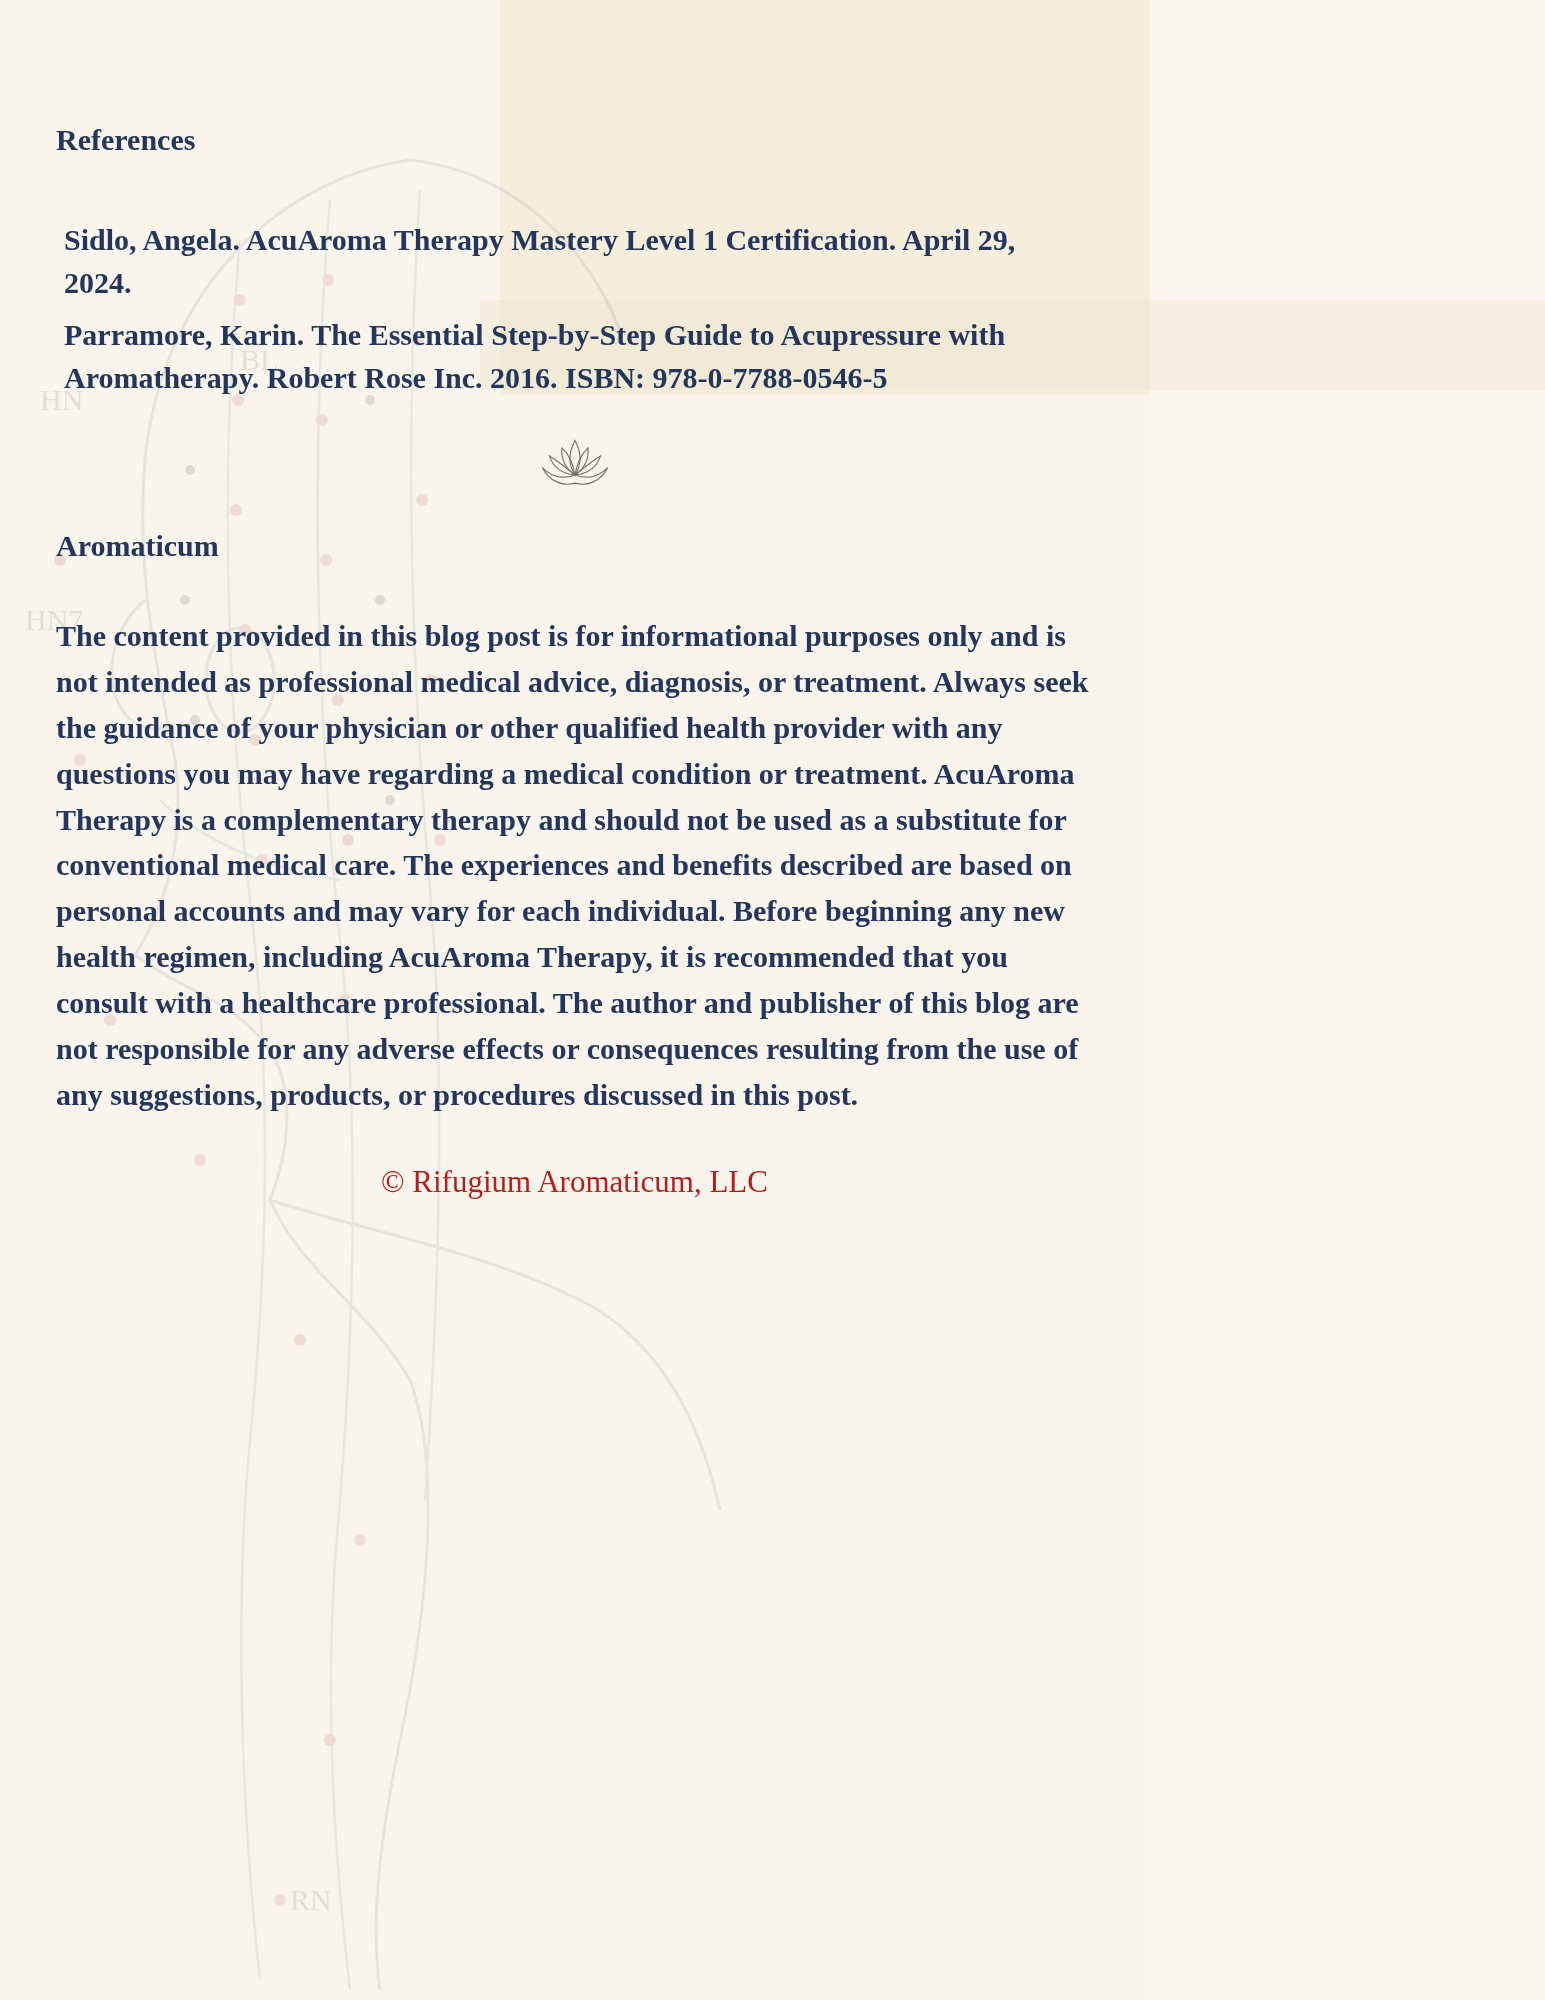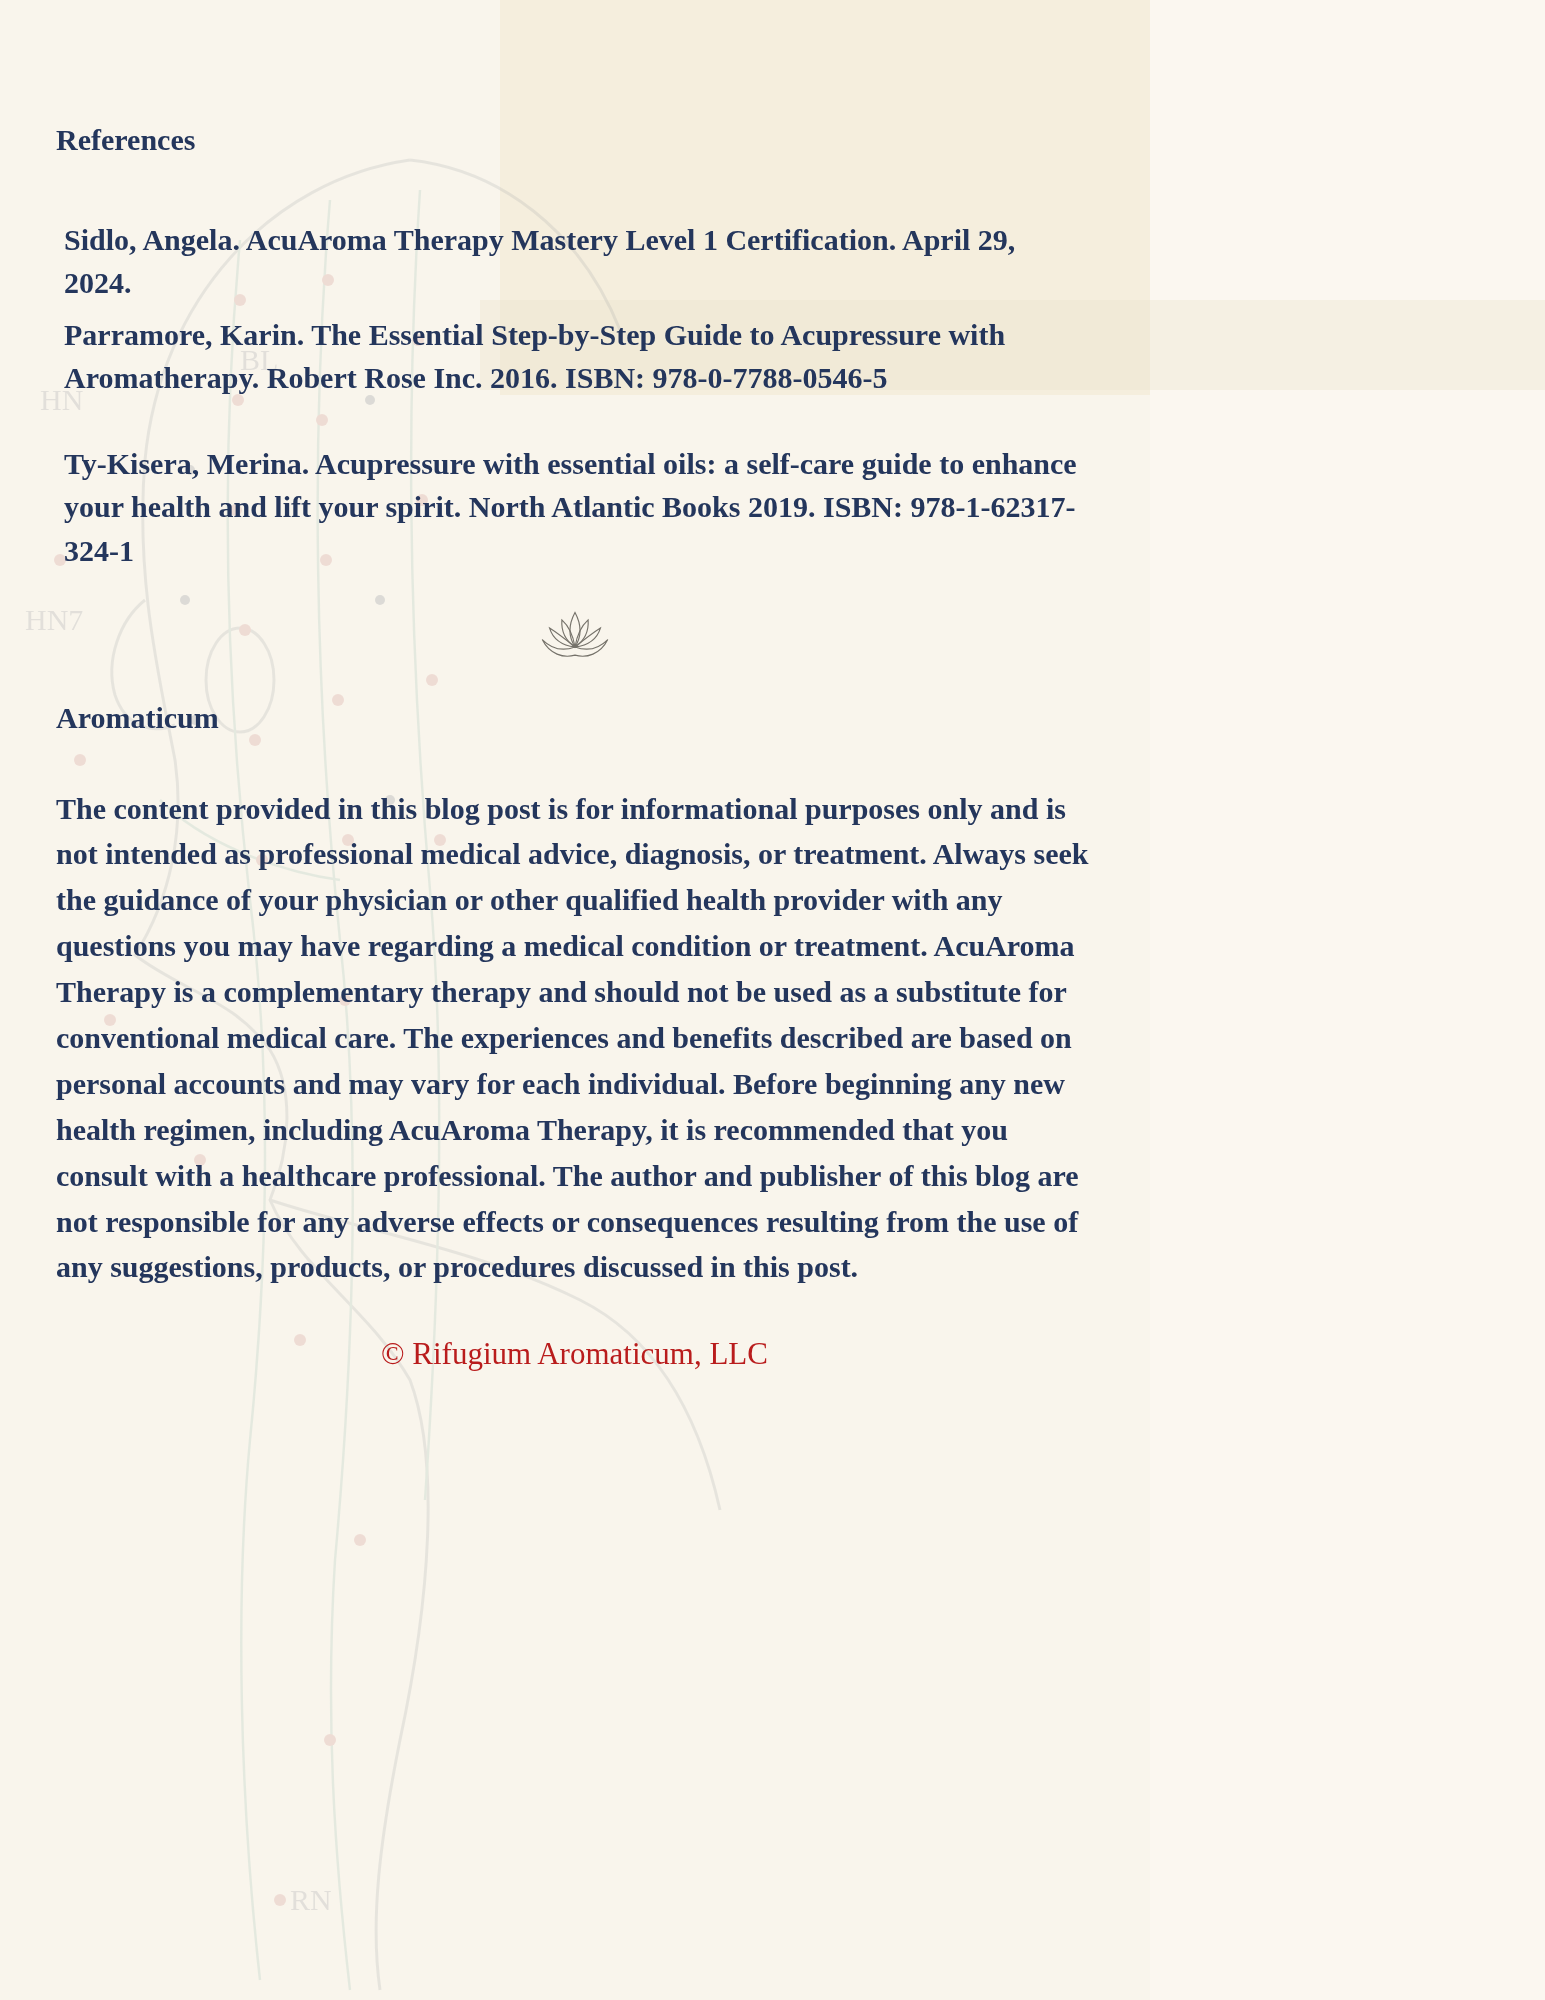--- a/index.html
+++ b/index.html
@@ -134,21 +134,20 @@
       </g>
     </svg>
   </div>
 
   <div class="content">
 
     <p class="section-heading">References</p>
 
     <p class="ref">Sidlo, Angela. AcuAroma Therapy Mastery Level 1 Certification. April 29, 2024.</p>
     <p class="ref">Parramore, Karin. The Essential Step-by-Step Guide to Acupressure with Aromatherapy. Robert Rose Inc. 2016. ISBN: 978-0-7788-0546-5</p>
-    <p class="ref gap-top">Ty-Kisera, Merina. Acupressure with essential oils: a self-care guide to enhance your health and lift your spirit. North Atlantic Books 2019. ISBN: 978-1-62317-324-1</p>
 
     <div class="ornament-row">
       <svg width="82" height="58" viewBox="0 0 100 70" fill="none" stroke="#55524a" stroke-width="1.4">
         <path d="M50 10 C43 23 41 38 50 52 C59 38 57 23 50 10 Z"></path>
         <path d="M34 19 C33 33 38 44 50 52 C48 40 43 27 34 19 Z"></path>
         <path d="M66 19 C67 33 62 44 50 52 C52 40 57 27 66 19 Z"></path>
         <path d="M19 29 C23 42 33 50 50 52 C40 44 30 36 19 29 Z"></path>
         <path d="M81 29 C77 42 67 50 50 52 C60 44 70 36 81 29 Z"></path>
         <path d="M10 43 C20 53 34 58 50 52 C66 58 80 53 90 43 C81 61 64 66 50 62 C36 66 19 61 10 43 Z"></path>
       </svg>

